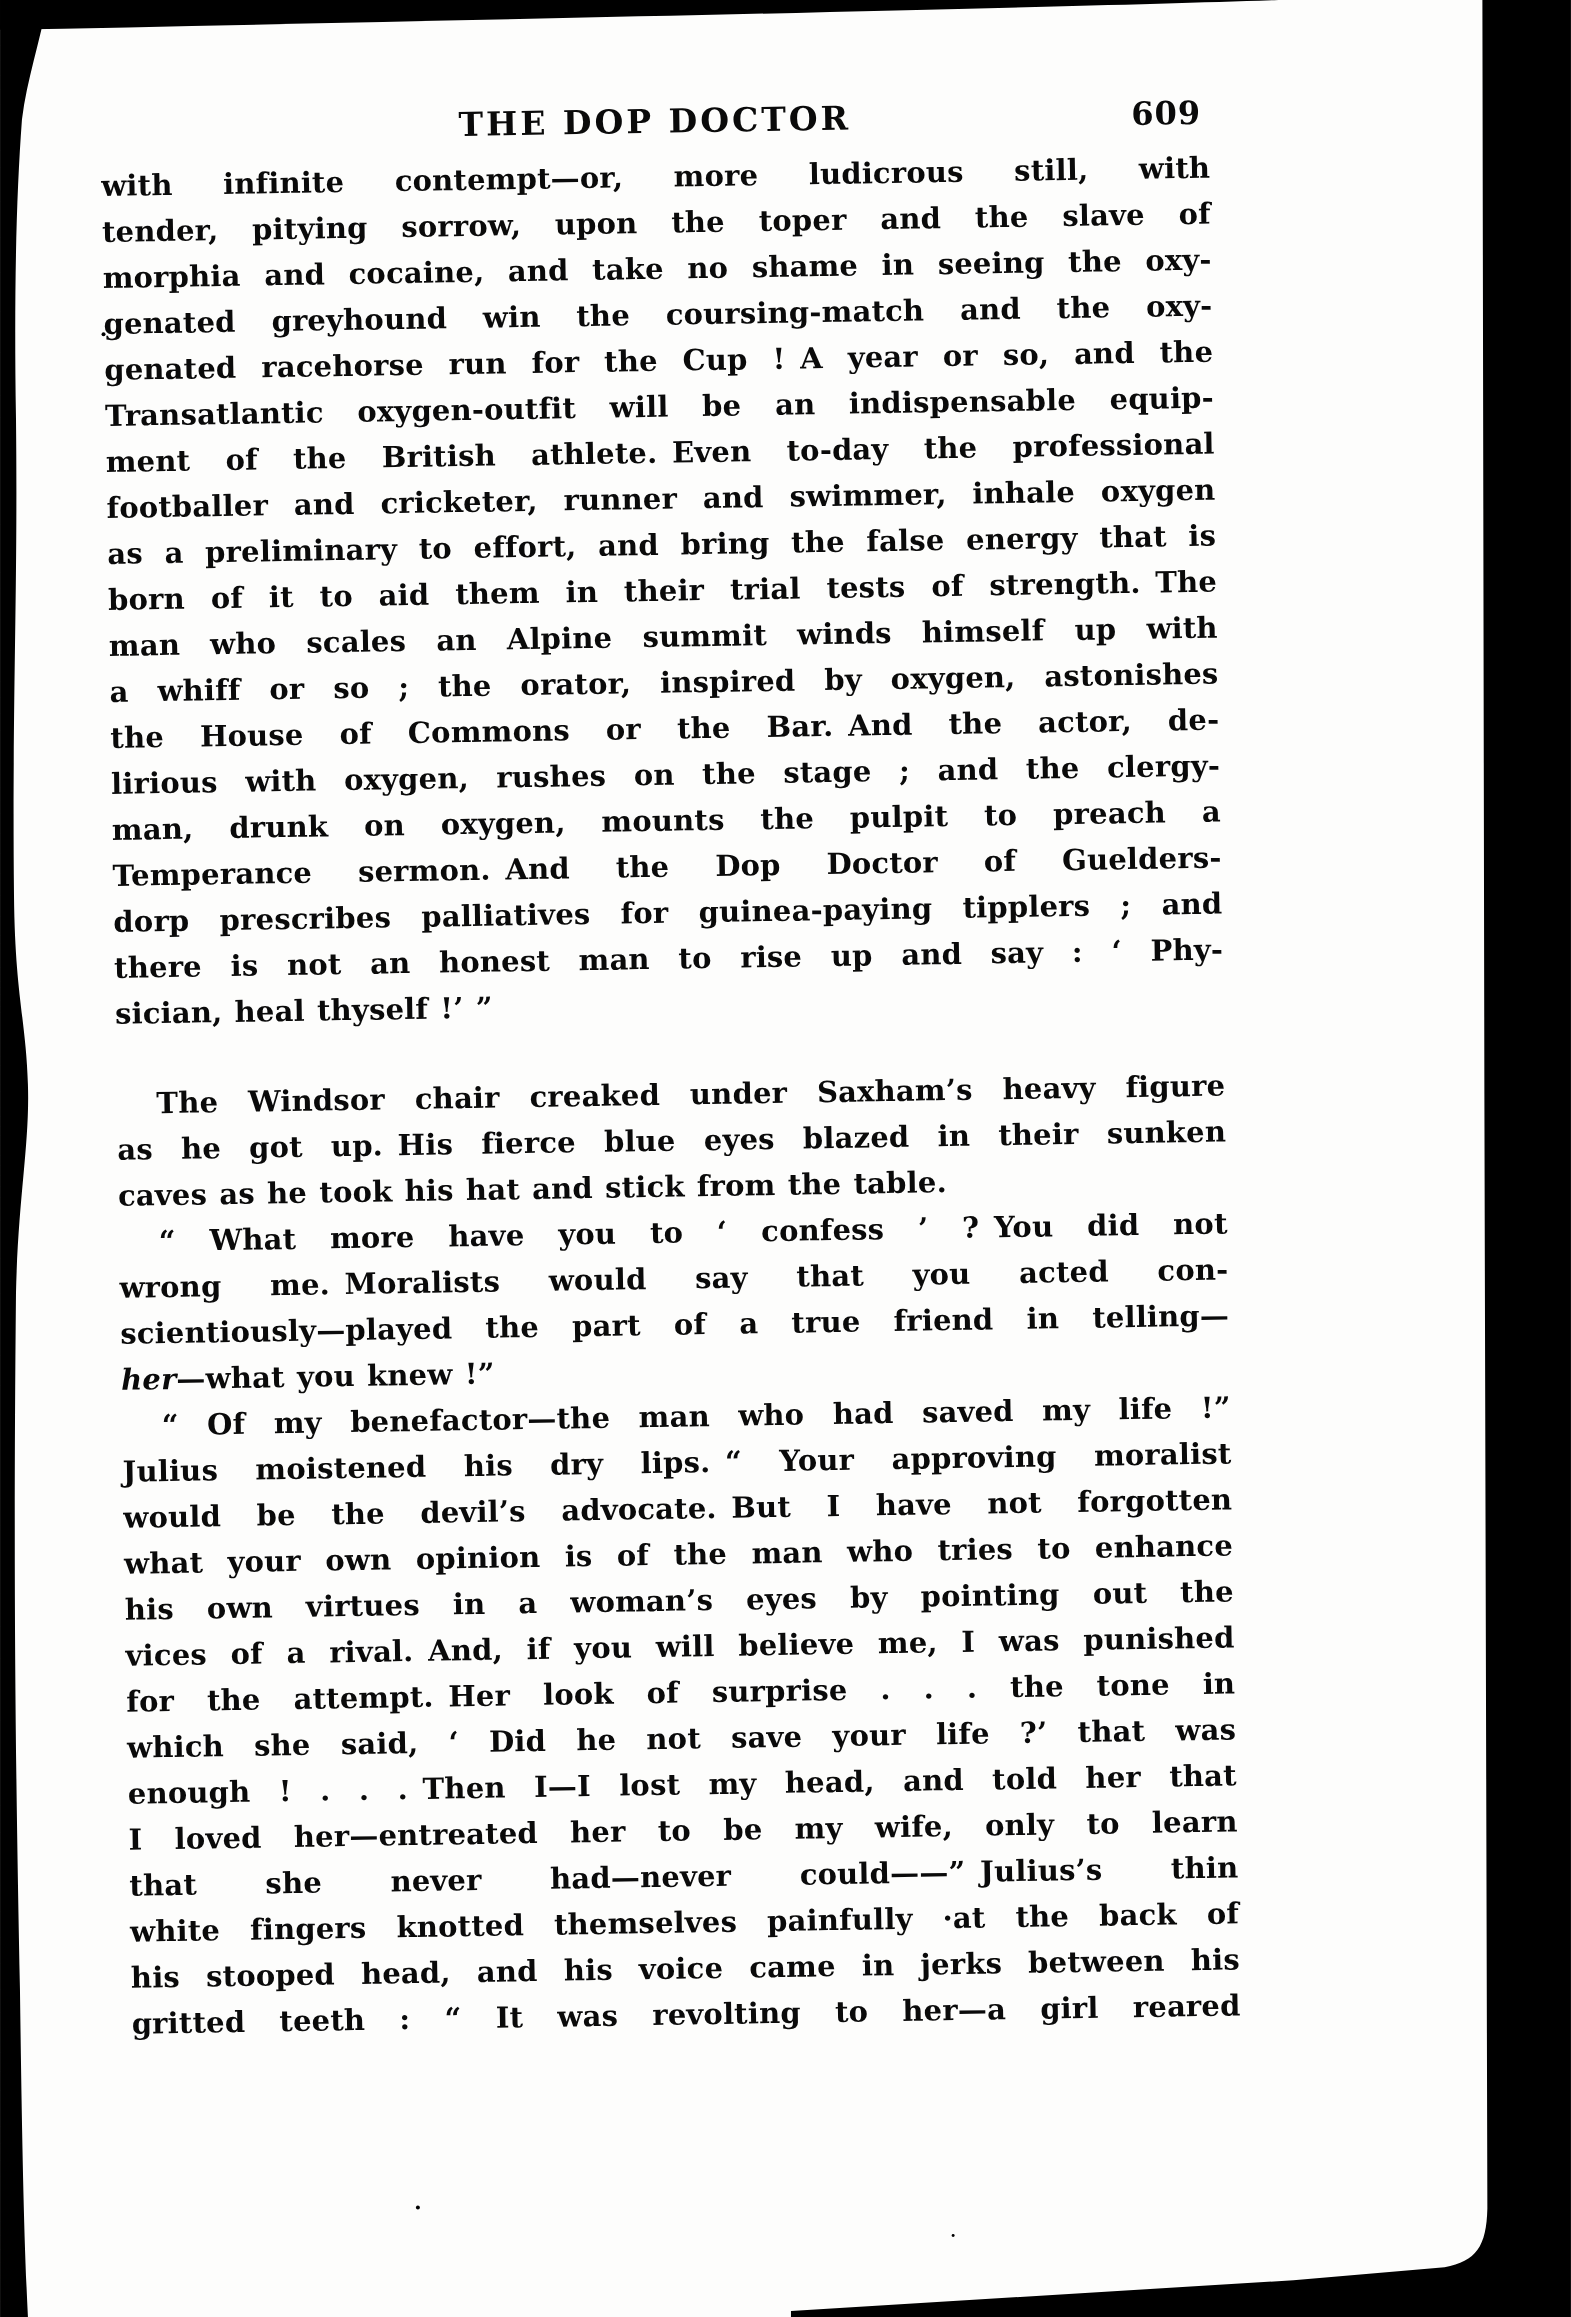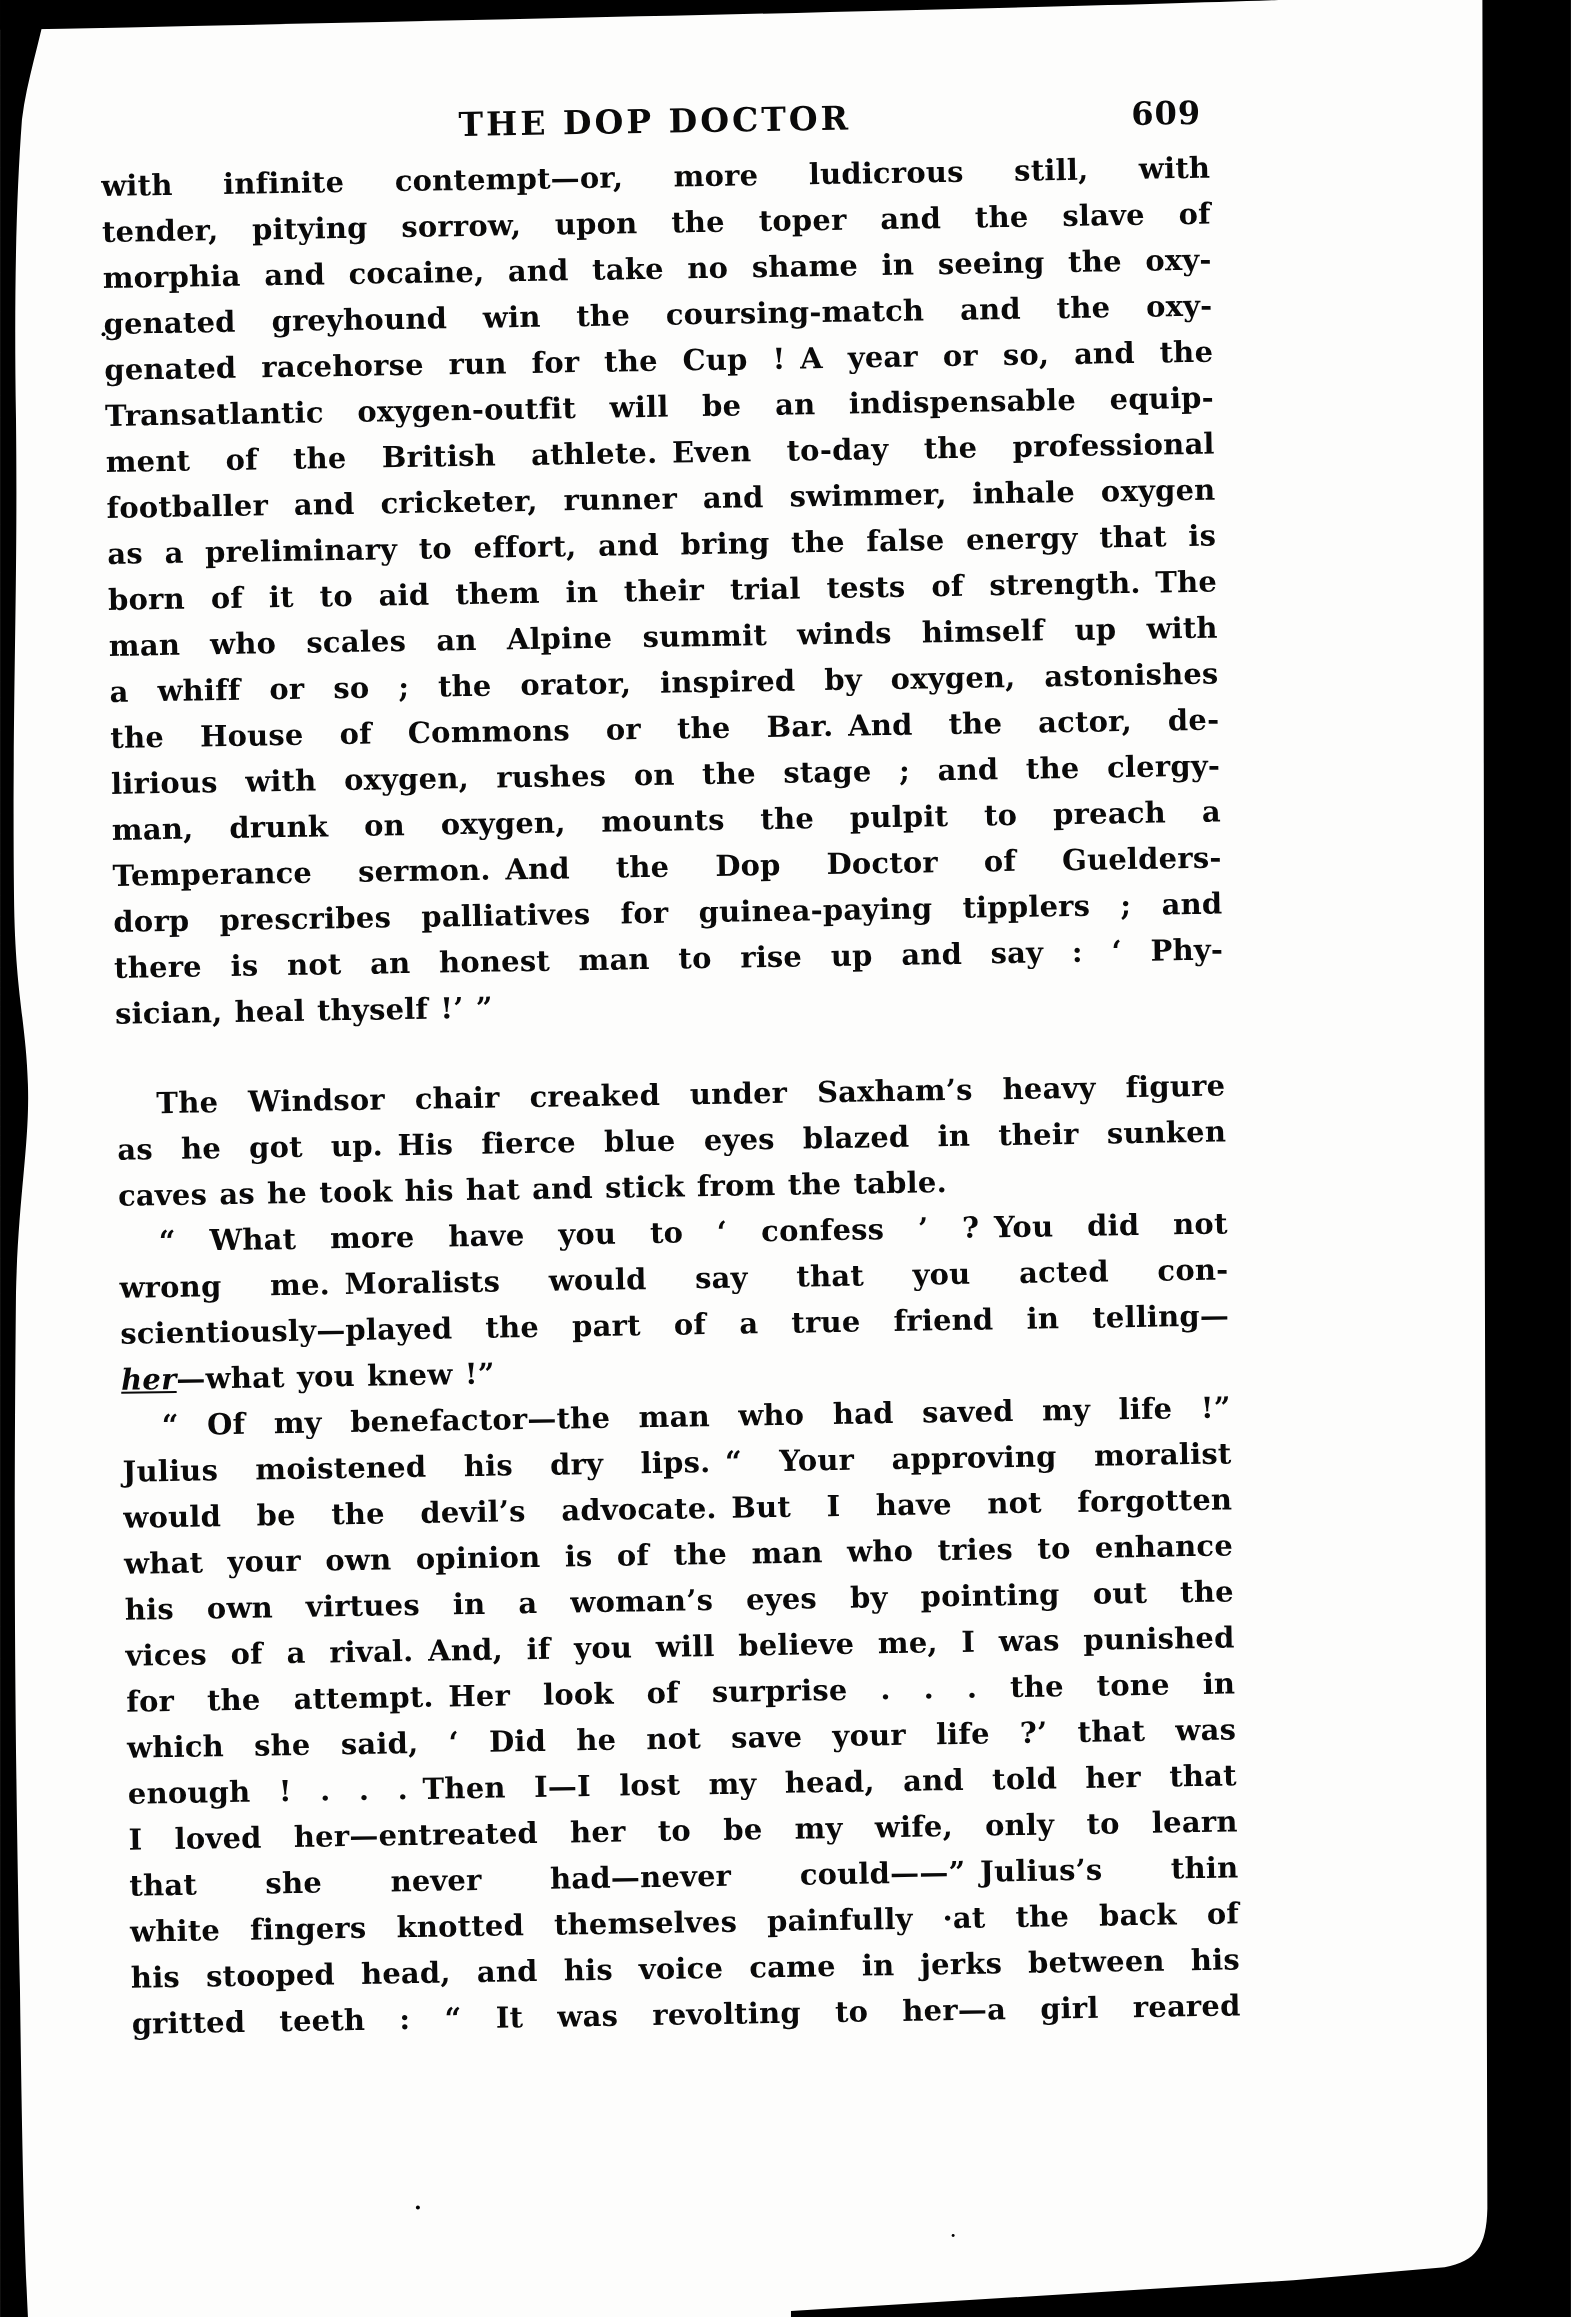--- a/index.html
+++ b/index.html
@@ -26,21 +26,21 @@
     line-height:46px;
     letter-spacing:0.2px;
     word-spacing:2px;
     text-align:justify;
     text-align-last:justify;
     text-justify:inter-word;
   }
   .last{text-align-last:left;}
   .ind{text-indent:40px;}
   .gap{margin-top:44px;}
-  .it{font-style:italic;text-decoration:underline;}
+  .it{font-style:italic;}
 </style>
 </head>
 <body>
 
 <div class="page">
 
   <svg class="borders" width="1571" height="2317" viewBox="0 0 1579 2329">
     <path fill="#000" d="M0,0 L1285,0 C1050,8 500,20 0,30 Z"></path>
     <path fill="#000" d="M0,0 L48,0 C40,42 27,80 22,120 C16,200 14,300 16,420 C18,600 12,700 14,900 C15,1000 26,1025 28,1090 C30,1150 18,1205 16,1300 C13,1600 16,1800 20,2000 C22,2150 24,2250 28,2329 L0,2329 Z"></path>
     <path fill="#000" d="M1490,0 L1579,0 L1579,2329 L795,2329 L795,2323 L1300,2292 L1452,2279 C1484,2273 1494,2258 1495,2220 L1492,1100 Z"></path>

